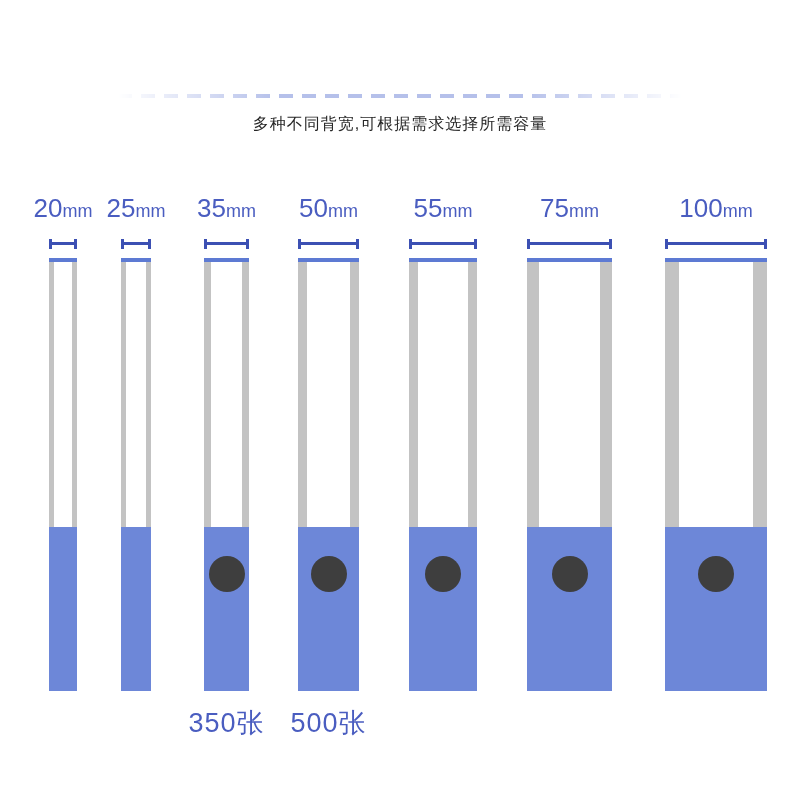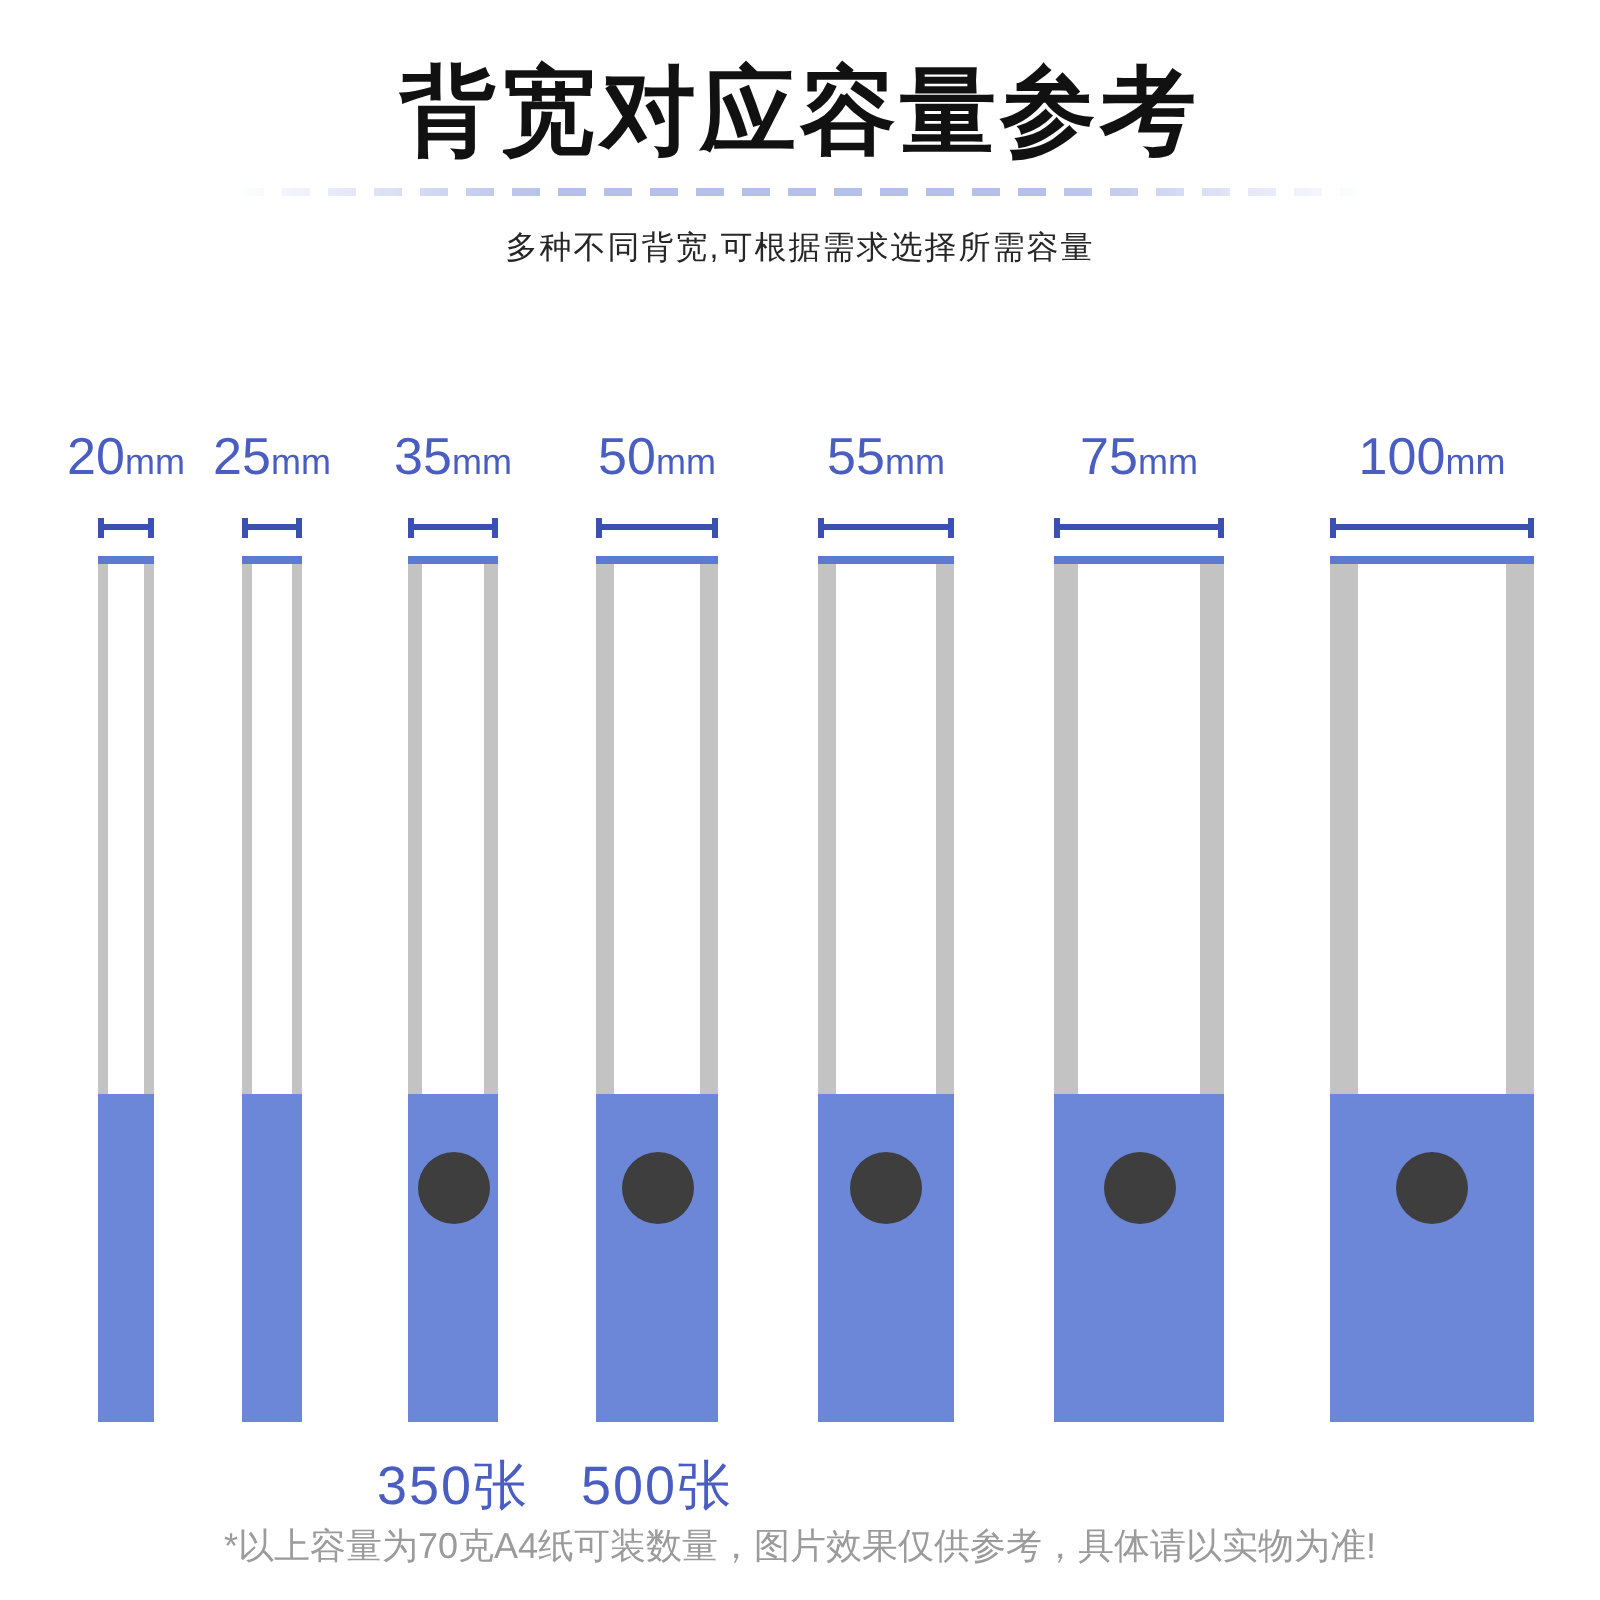--- a/index.html
+++ b/index.html
@@ -11,21 +11,21 @@
          font-size:48px;font-weight:bold;color:#111;letter-spacing:2px;}
 
   .divider{position:absolute;top:94px;left:118px;width:564px;height:4px;
            background:repeating-linear-gradient(90deg,var(--divider,#b5c0ea) 0 14px,transparent 14px 23px);
            -webkit-mask-image:linear-gradient(90deg,transparent 0,#000 28%,#000 72%,transparent 100%);
            mask-image:linear-gradient(90deg,transparent 0,#000 28%,#000 72%,transparent 100%);}
 
   .subtitle{position:absolute;top:114px;left:0;width:800px;text-align:center;
             font-size:16px;color:#262626;letter-spacing:1px;}
 
-  .column{position:absolute;top:0;left:var(--x);width:var(--w);height:664px;margin-top:20px;}
+  .column{position:absolute;top:0;left:var(--x);width:var(--w);height:664px;}
 
   .mm-label{position:absolute;top:194px;left:50%;transform:translateX(-50%);
             white-space:nowrap;color:var(--label-blue,#4a5dc0);font-size:26px;line-height:28px;}
   .mm-label .unit{font-size:18px;}
 
   .bracket{position:absolute;top:239px;left:0;width:100%;height:10px;box-sizing:border-box;
            border-left:3px solid var(--bracket-blue,#3c50b3);
            border-right:3px solid var(--bracket-blue,#3c50b3);}
   .bracket::after{content:"";position:absolute;left:0;right:0;top:3px;height:3px;
            background:var(--bracket-blue,#3c50b3);}
@@ -49,21 +49,20 @@
             font-size:27px;font-weight:500;letter-spacing:1px;}
 
   .footnote{position:absolute;top:761px;left:0;width:800px;text-align:center;
             font-size:18px;color:var(--footnote-gray,#9b9b9b);}
 </style>
 </head>
 <body>
 
 <div class="stage">
 
-  <div class="title">背宽对应容量参考</div>
 
   <div class="divider"></div>
 
   <div class="subtitle">多种不同背宽,可根据需求选择所需容量</div>
 
   <div id="columns">
       <div class="column" style="--x: 49px; --w: 28px; --edge: 5px;">
     <div class="mm-label"><span>20</span><span class="unit">mm</span></div>
     <div class="bracket"></div>
     <div class="cap"></div>
@@ -116,14 +115,13 @@
       <div class="column" style="--x: 665px; --w: 102px; --edge: 14px;">
     <div class="mm-label"><span>100</span><span class="unit">mm</span></div>
     <div class="bracket"></div>
     <div class="cap"></div>
     <div class="shaft"></div>
     <div class="fill"></div>
     <div class="hole"></div>
   </div>
     </div>
 
-  <div class="footnote">*以上容量为70克A4纸可装数量，图片效果仅供参考，具体请以实物为准!</div>
 </div>
 
 </body></html>

